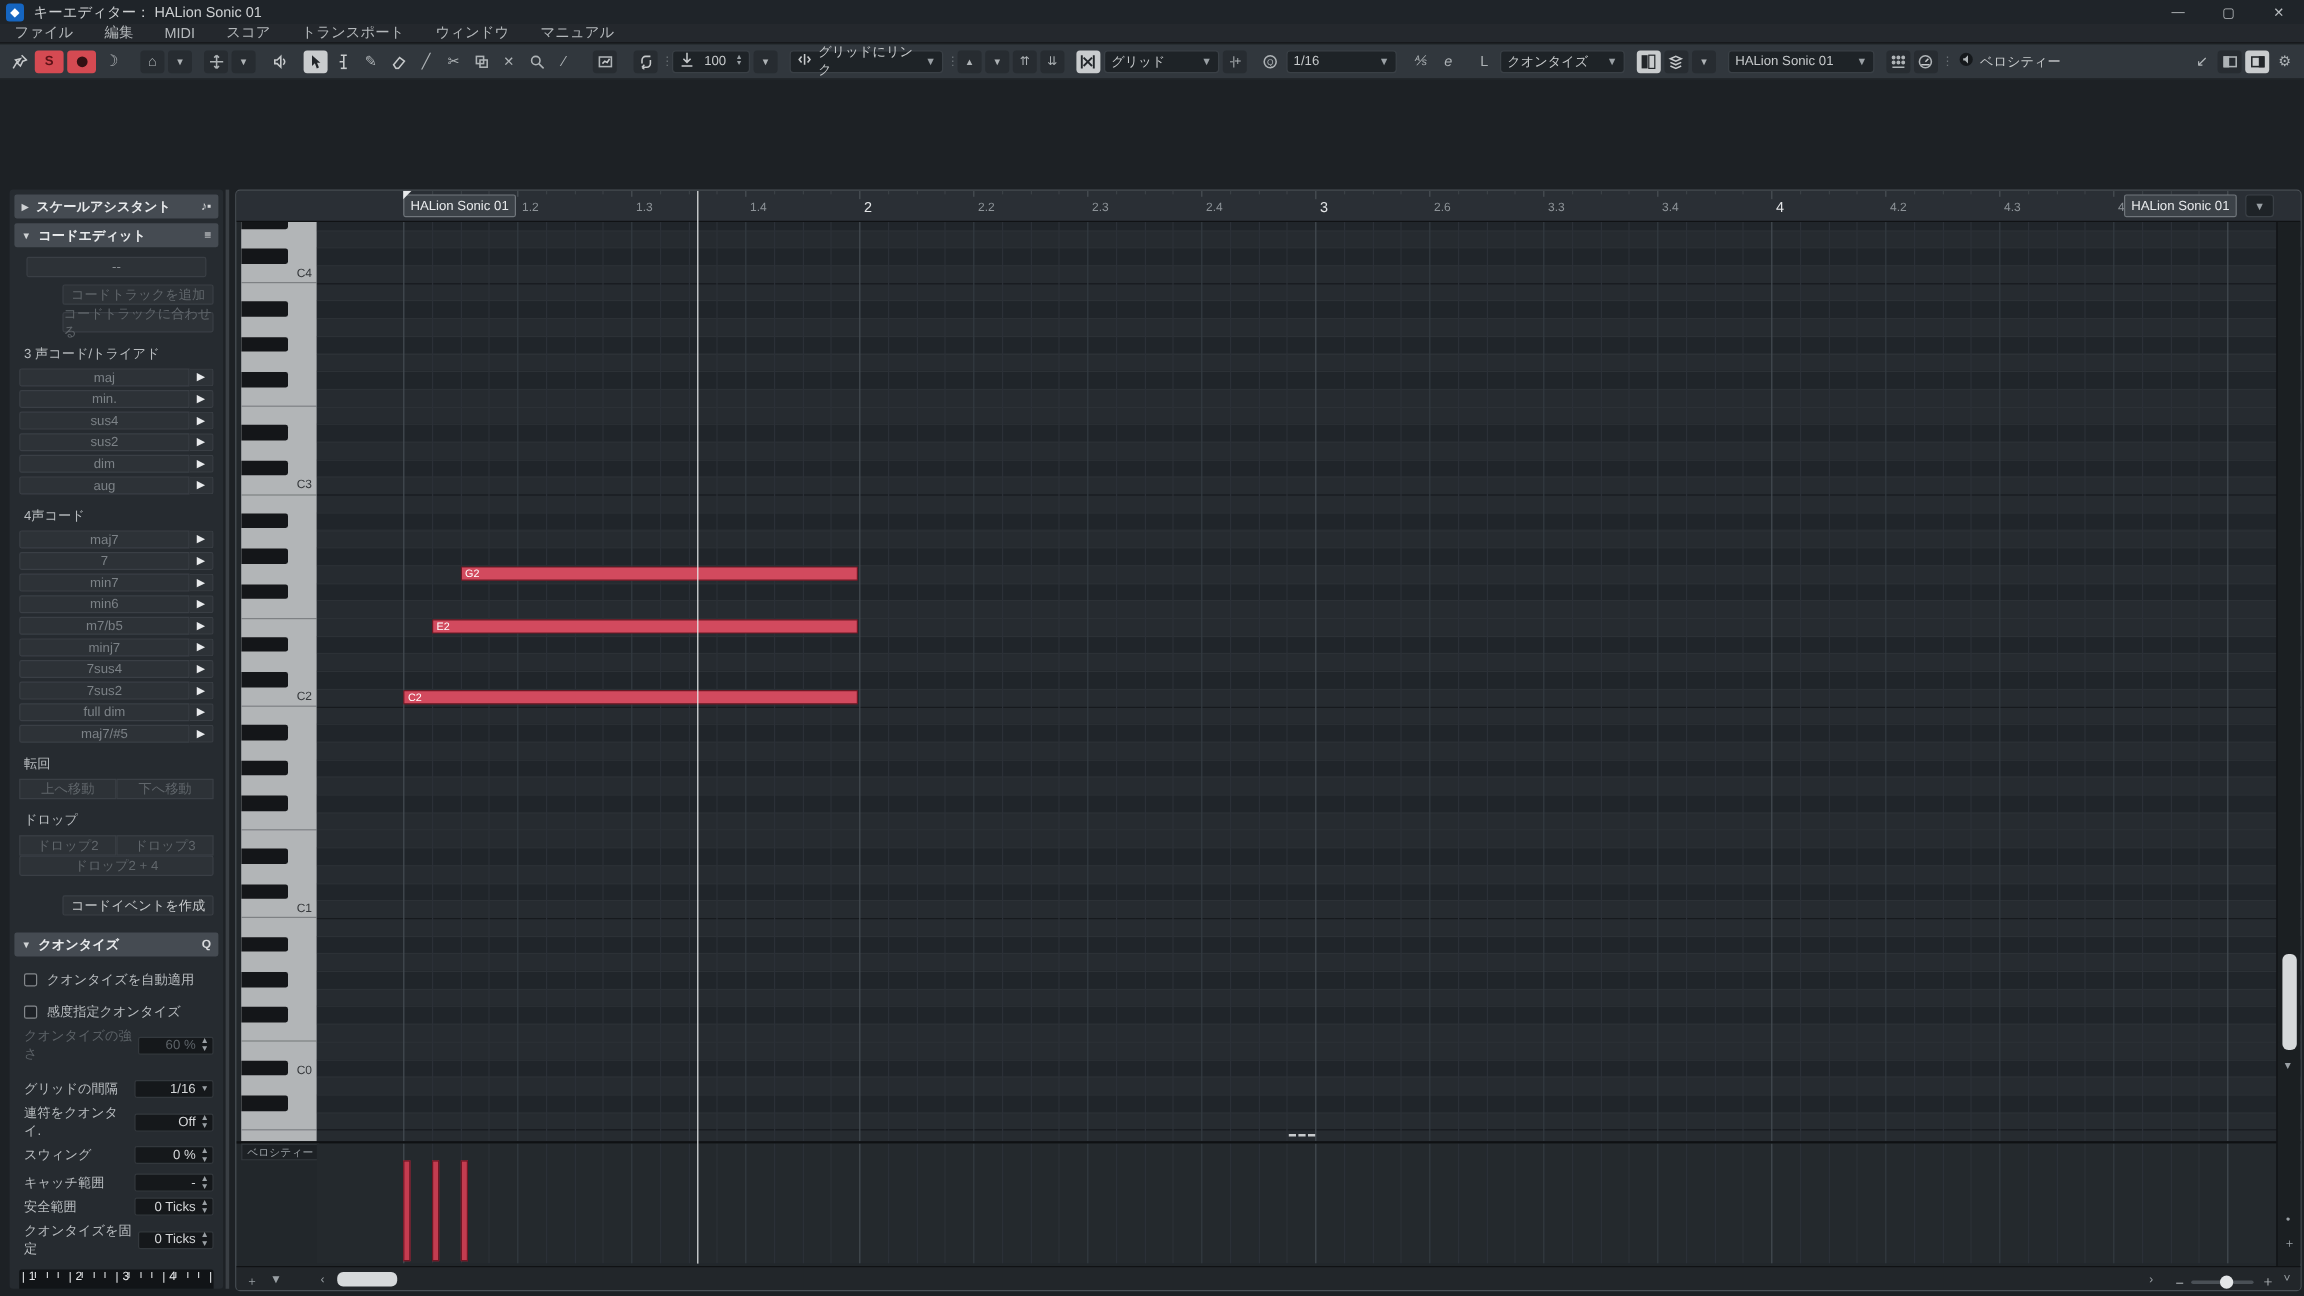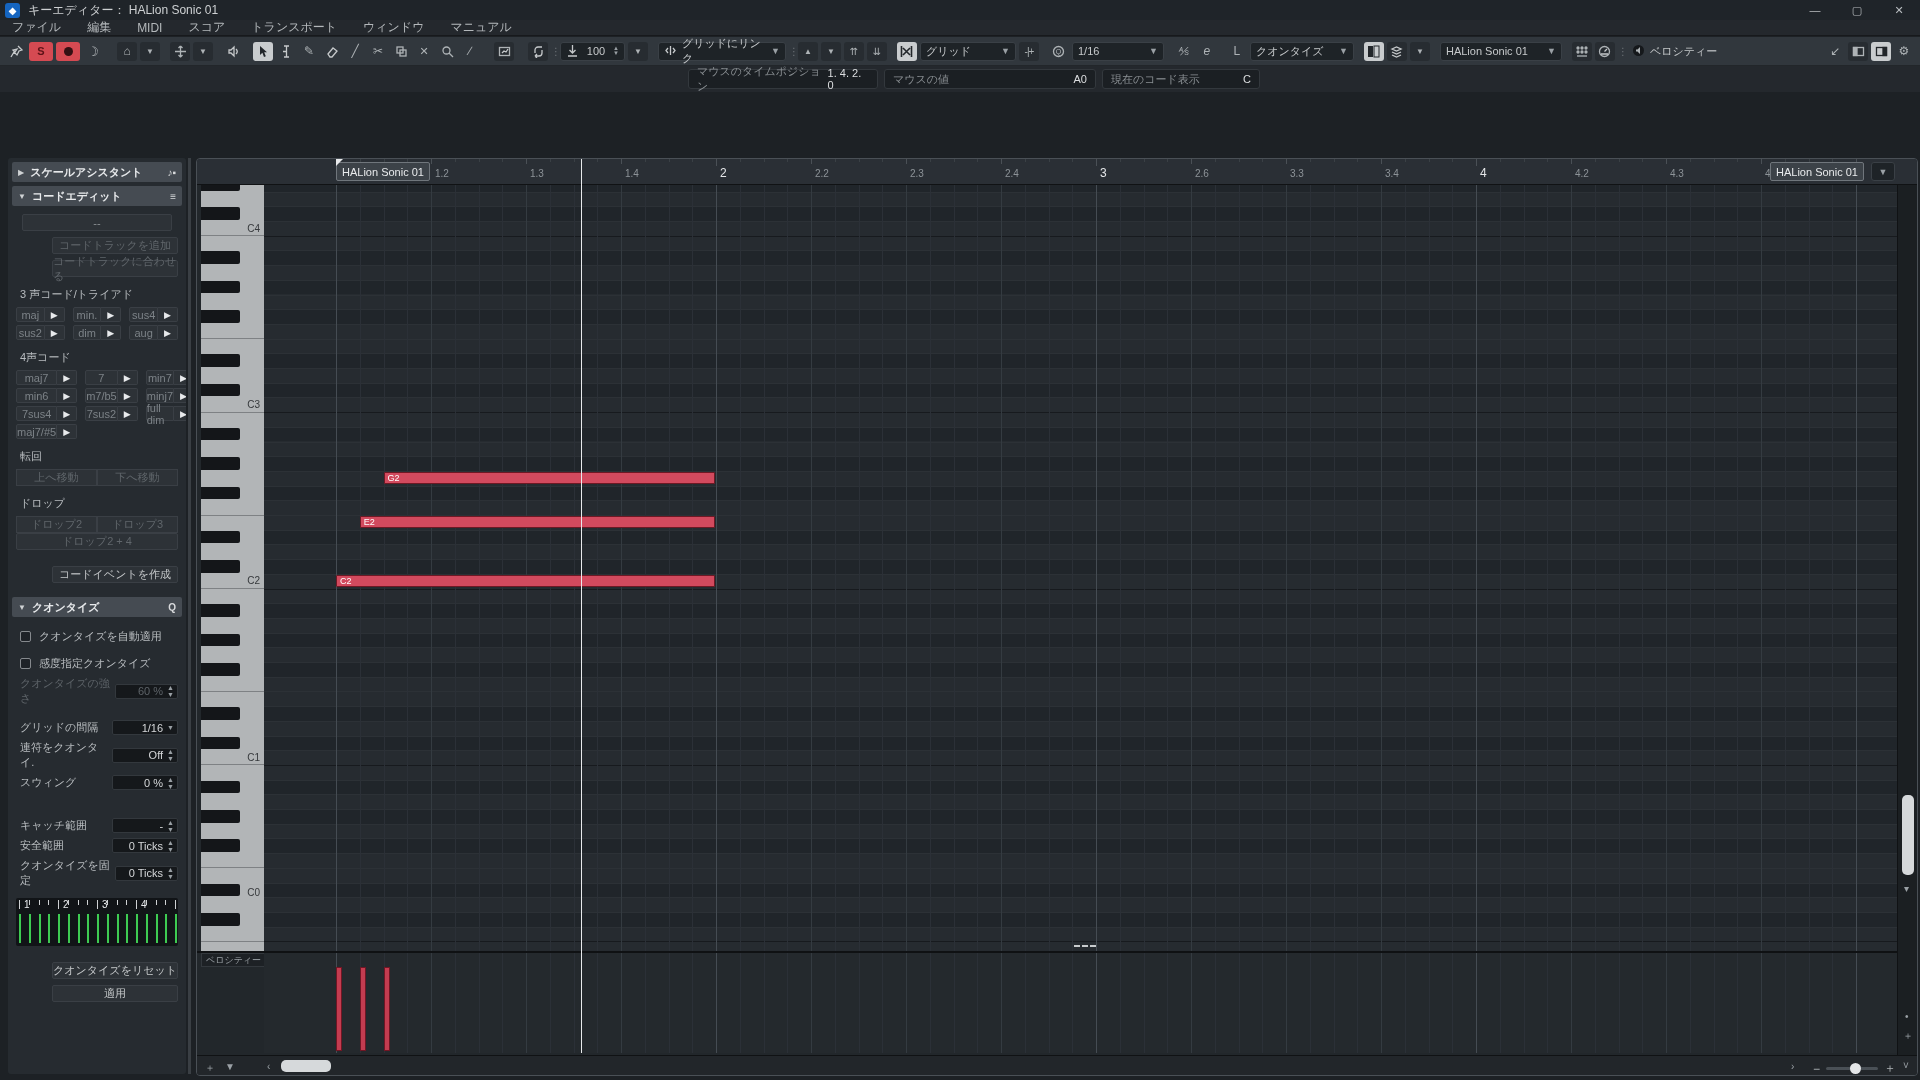--- a/index.html
+++ b/index.html
@@ -56,21 +56,21 @@
   .splitter { position:absolute; left:188px; top:158px; width:3px; height:916px; background:#3a3f44; }
   .shead { height:20px; margin:4px 4px 0 4px; background:#454b52; border-radius:2px;
            display:flex; align-items:center; padding:0 6px; gap:6px; color:#e8eaec; font-weight:bold; }
   .shead .arr { font-size:8px; color:#cfd2d4; } .shead .hicon { margin-left:auto; color:#d8dadc; font-size:10px; }
   .sbtn { height:17px; background:#2d3237; border:1px solid #3a3f45; border-radius:2px;
           display:flex; align-items:center; justify-content:center; color:#b9bdc0; }
   .sbtn.dis { color:#60666b; }
   .wide { margin:8px 14px 0 14px; }
   .ind { margin:6px 8px 0 44px; }
   .slabel { margin:10px 0 0 12px; color:#b9bdc0; }
-  .chordgrid { display:grid; grid-template-columns:1fr 1fr 1fr; gap:3px 8px; margin:5px 8px 0 8px; }
+  .chordgrid { display:grid; grid-template-columns:1fr; gap:3px 8px; margin:5px 8px 0 8px; }
   .chcell { display:flex; height:15px; }
   .chcell .nm { flex:1; background:#2d3237; border:1px solid #3a3f45; border-radius:2px 0 0 2px;
                 display:flex; align-items:center; justify-content:center; color:#7c8287; }
   .chcell .pl { width:20px; background:#2d3237; border:1px solid #3a3f45; border-left:none;
                 border-radius:0 2px 2px 0; display:flex; align-items:center; justify-content:center;
                 color:#e8eaec; font-size:9px; }
   .twocol { display:grid; grid-template-columns:1fr 1fr; gap:0; margin:5px 8px 0 8px; }
   .twocol .sbtn { border-radius:0; }
   .chk { display:flex; align-items:center; gap:8px; margin:12px 0 0 12px; }
   .chk .box { width:11px; height:11px; border:1px solid #85898d; border-radius:2px; background:#1e2227; }
@@ -335,34 +335,20 @@
       </div>
     <div class="tbtn active">
         <svg width="13" height="13" viewBox="0 0 13 13" fill="none" stroke="#22262a" stroke-width="1.3">
           <rect x="1.5" y="2.5" width="10" height="8"></rect>
           <rect x="8" y="2.5" width="3.5" height="8" fill="#22262a"></rect>
         </svg>
       </div>
     <div class="tbtn plain" style="font-size:12px;">⚙</div>
   </div>
 
-  <div class="infoline">
-    <div class="ibox" style="left:688px; width:190px;">
-      <span class="lbl">マウスのタイムポジション</span>
-      <span class="val">1. 4. 2.  0</span>
-    </div>
-    <div class="ibox" style="left:884px; width:212px;">
-      <span class="lbl">マウスの値</span>
-      <span class="val">A0</span>
-    </div>
-    <div class="ibox" style="left:1102px; width:158px;">
-      <span class="lbl">現在のコード表示</span>
-      <span class="val">C</span>
-    </div>
-  </div>
 
 
   <div class="sidebar">
     <div class="shead">
       <span class="arr">▶</span>
       <span>スケールアシスタント</span>
       <span class="hicon">♪▪</span>
     </div>
     <div class="shead">
       <span class="arr">▼</span>
@@ -489,21 +475,21 @@
             <span style="font-size: 7px; color: rgb(154, 160, 165);">▲<br>▼</span>
           </span>
         </div>
         <div class="qrow">
           <span>スウィング</span>
           <span class="vbox">
             <span>0 %</span>
             <span style="font-size: 7px; color: rgb(154, 160, 165);">▲<br>▼</span>
           </span>
         </div>
-        <div class="qrow" style="margin-top: 28px;">
+        <div class="qrow" style="margin-top: 8px;">
           <span>キャッチ範囲</span>
           <span class="vbox">
             <span>-</span>
             <span style="font-size: 7px; color: rgb(154, 160, 165);">▲<br>▼</span>
           </span>
         </div>
         <div class="qrow">
           <span>安全範囲</span>
           <span class="vbox">
             <span>0 Ticks</span>

